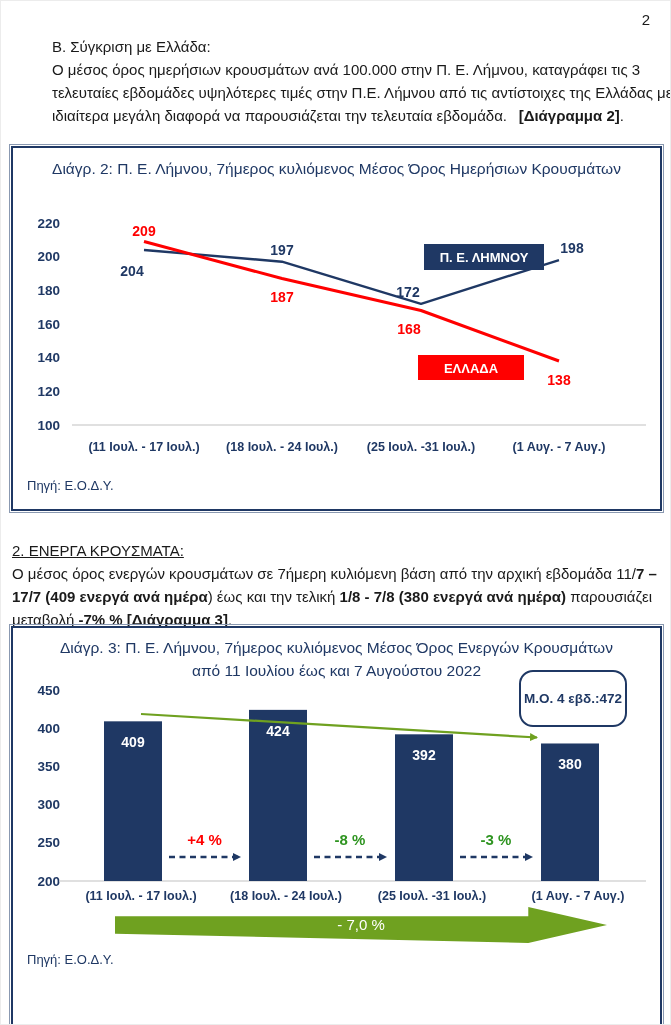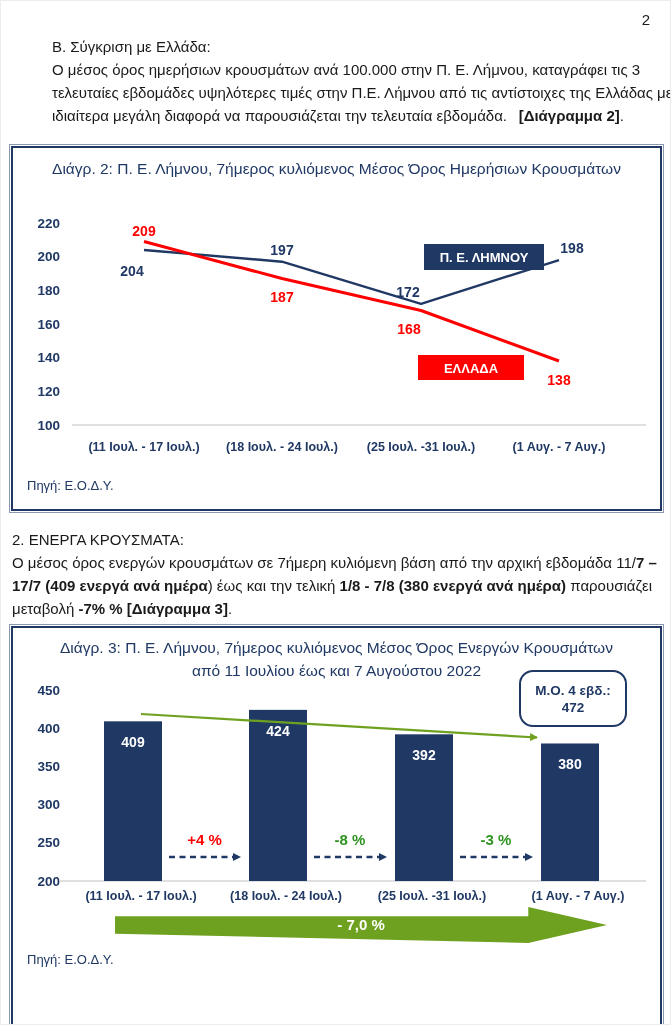--- a/index.html
+++ b/index.html
@@ -4,50 +4,50 @@
 <style>
   html,body{margin:0;padding:0;background:#fff;}
   .page{
     position:relative; width:671px; height:1025px; overflow:hidden;
     background:#fff; border:1px solid #ececec; box-sizing:border-box;
     font-family:"Liberation Sans","DejaVu Sans",sans-serif; color:#1a1a1a;
   }
   .pagenum{position:absolute; top:10px; right:20px; font-size:15px;}
   .textblock{position:absolute; left:11px; width:648px; font-size:15px; line-height:23px;}
   .textblock .hd{font-size:15px;}
-  .hd-underline{}
+  .hd-underline{text-decoration:underline;margin-top:11px;}
   .b{font-weight:bold;text-align:right;}
   .chartbox{
     position:absolute; left:10px; width:651px; box-sizing:border-box;
     background:#fff; border:2px solid #1F3864;
     outline:1px solid #8A99B1; outline-offset:1px;
   }
   .ctitle{
     position:absolute; left:0; width:100%; text-align:center;
     color:#1F3864; font-weight:normal; font-size:15.5px; line-height:23px;
   }
   .csvg{position:absolute; left:1px;}
   .source{
     position:absolute; left:14px; color:#1F3864; font-weight:normal; font-size:13px;
   }
   .mobox{
     position:absolute; left:506px; top:42px; width:108px; height:57px;
     border:2px solid #1F3864; border-radius:14px; box-sizing:border-box;
-    display:flex; flex-direction:column; align-items:center; justify-content:center;
+    display:flex; flex-direction:row; align-items:center; justify-content:center;
     color:#1F3864; font-weight:bold; font-size:13.5px; line-height:17px; background:#fff;
   }
   .bigarrow{
     position:absolute; left:102px; top:279px; width:492px; height:36px;
     background:#6FA120;
     -webkit-clip-path:polygon(0 26%, 84% 26%, 84% 0, 100% 50%, 84% 100%, 0 74%);
     clip-path:polygon(0 26%, 84% 26%, 84% 0, 100% 50%, 84% 100%, 0 74%);
   }
   .bigarrow span{
     display:block; width:100%; text-align:center; line-height:36px;
-    color:#fff; font-weight:bold; font-size:15px;
+    color:#fff; font-weight:normal; font-size:15px;
   }
   svg text{font-family:"Liberation Sans","DejaVu Sans",sans-serif;}
 </style>
 </head>
 <body>
 
 <div class="page">
 
   <div class="pagenum">2</div>
 

